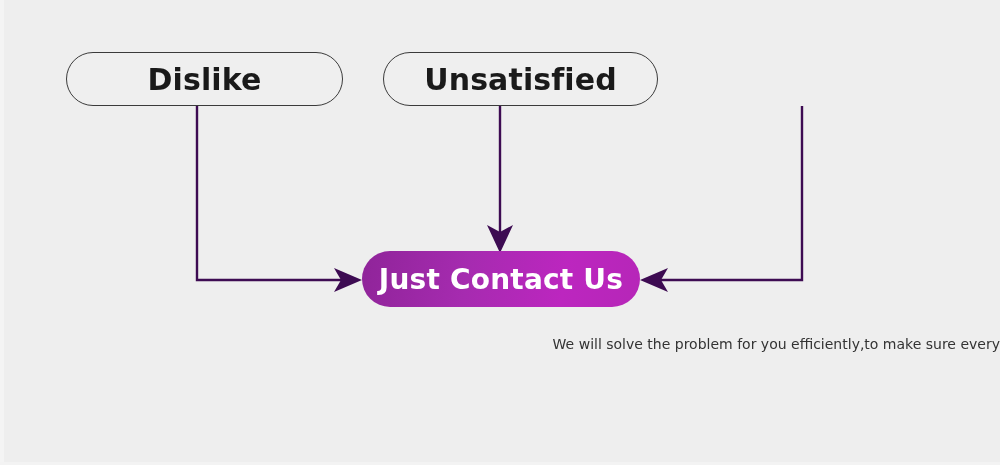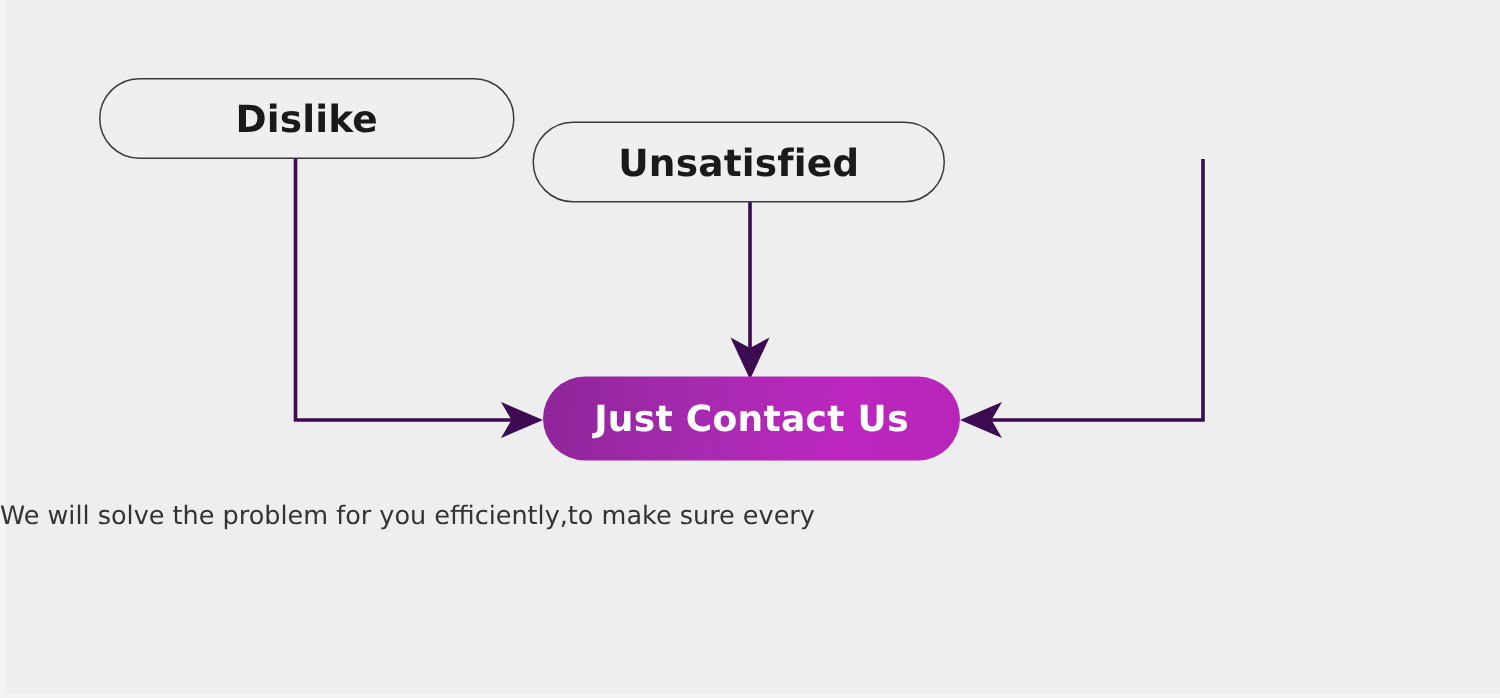--- a/index.html
+++ b/index.html
@@ -46,28 +46,28 @@
     box-sizing: border-box;
     background: #efefef;
     border: 1.6px solid #3b3b3b;
     border-radius: 28px;
     display: flex;
     align-items: center;
     justify-content: center;
   }
   .pill-label {
     font-family: "DejaVu Sans", "Liberation Sans", sans-serif;
-    font-size: 25px;
+    font-size: 30px;
     font-weight: bold;
     color: #1a1a1a;
     letter-spacing: 0.1px;
     white-space: nowrap;
   }
   #pill-dislike        { left: 66px;  width: 277px; }
-  #pill-unsatisfied    { left: 355px; width: 275px; margin-top: 29px; }
+  #pill-unsatisfied    { left: 383px; width: 275px; }
   #pill-quality        { left: 657px; width: 278px; }
 
   
   #connectors {
     position: absolute;
     left: 0;
     top: 0;
     width: 1000px;
     height: 465px;
   }
@@ -81,36 +81,36 @@
     height: 56px;
     box-sizing: border-box;
     border-radius: 28px;
     background: linear-gradient(100deg, #8f2499 0%, #a62bb0 38%, #bc26bf 72%, #b626b8 100%);
     display: flex;
     align-items: center;
     justify-content: center;
   }
   #cta-button .cta-label {
     font-family: "DejaVu Sans", "Liberation Sans", sans-serif;
-    font-size: 24px;
+    font-size: 28px;
     font-weight: bold;
     color: #ffffff;
     letter-spacing: 0.2px;
     white-space: nowrap;
   }
 
   
   #caption {
     position: absolute;
     left: 0;
     top: 328px;
     width: 1000px;
-    text-align: left;
+    text-align: right;
     font-family: "DejaVu Sans", "Liberation Sans", sans-serif;
-    font-size: 17px;
+    font-size: 14px;
     line-height: 32px;
     color: #333333;
   }
   #caption .cap-line { display: block; }
 </style>
 </head>
 <body>
 
 <div id="banner">
 

